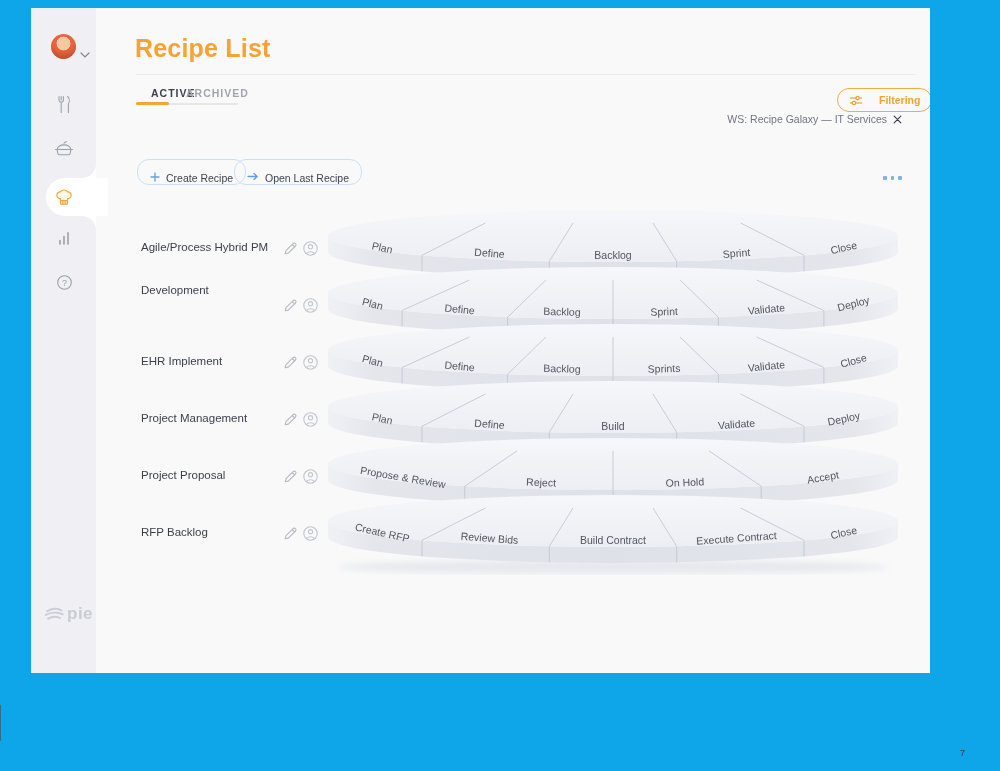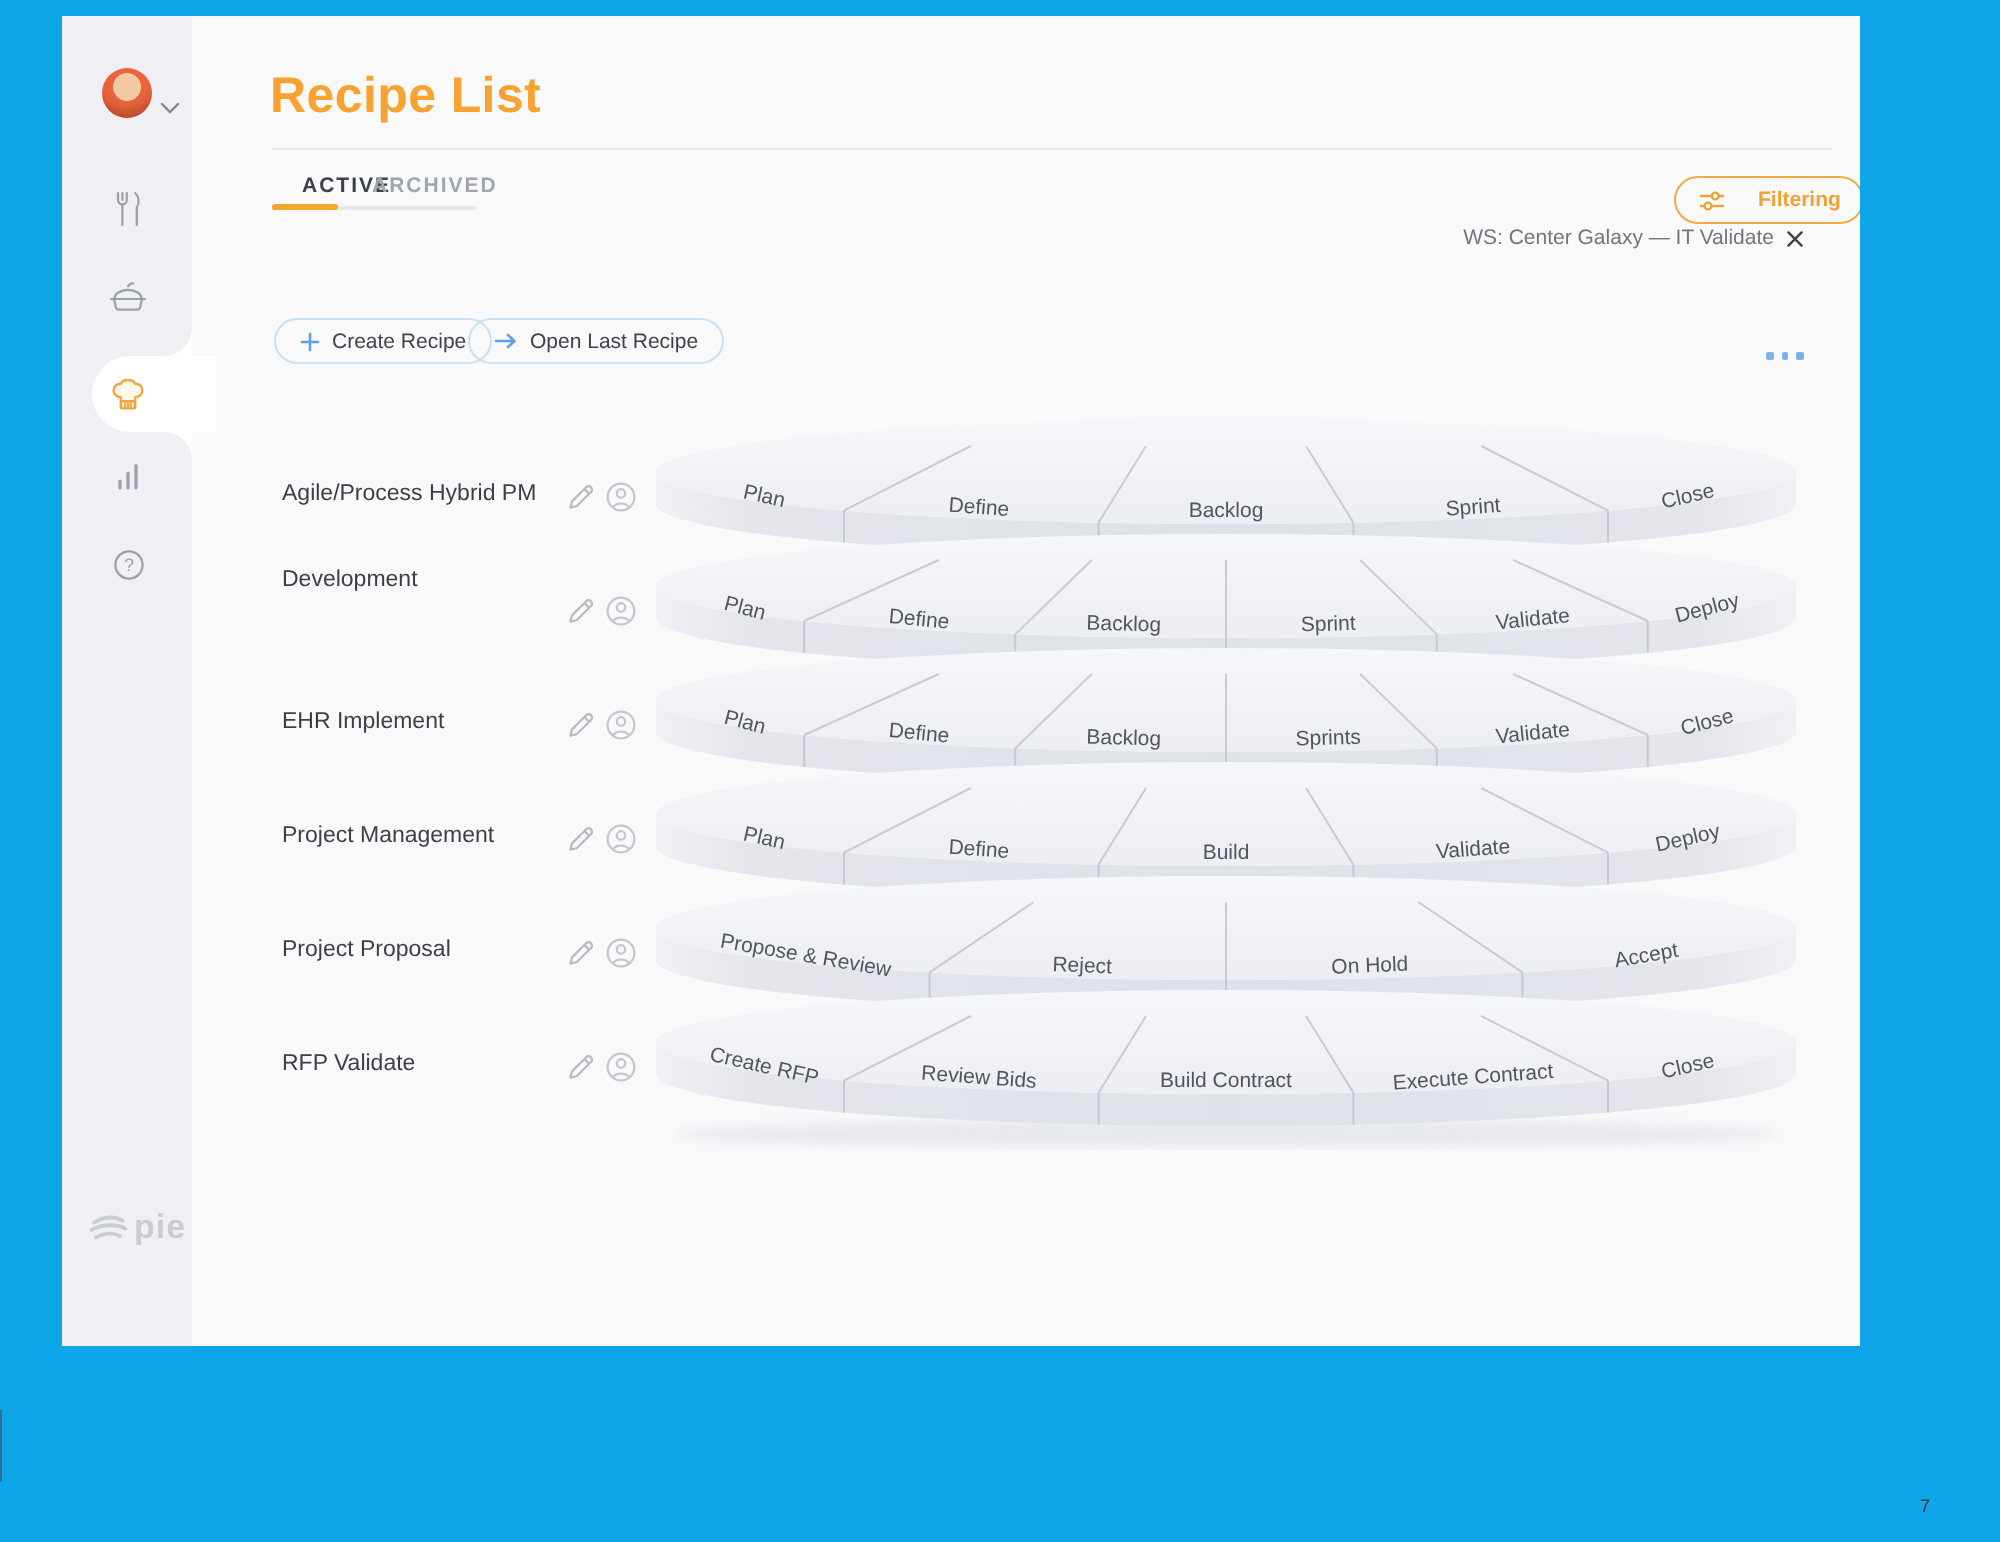--- a/index.html
+++ b/index.html
@@ -27,22 +27,22 @@
   .tab{position:absolute;top:79px;font-size:10.5px;font-weight:700;letter-spacing:1px;color:#A0A5AF;cursor:pointer;}
   .tab.active-tab{color:#3C414C;}
   .tab-underline{position:absolute;left:105px;top:95px;width:102px;height:1.5px;background:#E7E7EA;}
   .tab-underline-active{position:absolute;left:105px;top:94px;width:33px;height:2.5px;background:#F5A62E;border-radius:2px;}
   .filtering-btn{position:absolute;left:806px;top:80px;display:inline-flex;align-items:center;gap:16px;
     padding:5px 11px;border:1.3px solid #F5AB45;border-radius:13px;background:transparent;
     color:#F2A134;font-size:10.5px;font-weight:700;font-family:inherit;cursor:pointer;}
   .ws-chip{position:absolute;right:28px;top:105px;display:flex;align-items:center;gap:6px;
     color:#70757F;font-size:10.5px;}
   .ws-chip .x{cursor:pointer;display:inline-flex;}
-  .pill-btn{position:absolute;top:151px;display:inline-flex;align-items:center;gap:6px;height:23px;
-    padding:2px 12px;border:1.1px solid #C8E0F6;border-radius:12px;background:transparent;
+  .pill-btn{position:absolute;top:151px;display:inline-flex;align-items:flex-start;gap:6px;height:23px;
+    padding:12px 12px;border:1.1px solid #C8E0F6;border-radius:12px;background:transparent;
     color:#3F434E;font-size:10.5px;font-family:inherit;cursor:pointer;white-space:nowrap;}
   .ellipsis{position:absolute;left:852px;top:168px;display:flex;gap:4px;cursor:pointer;}
   .ellipsis i{width:3.5px;height:3.5px;background:#7FB2EB;border-radius:1px;}
   
   .rows{position:absolute;left:0;top:0;width:816px;height:665px;}
   .rname{position:absolute;left:110px;width:150px;font-size:11.5px;color:#3A3F4A;}
   .ricon{position:absolute;width:17px;height:17px;cursor:pointer;}
   .disc{position:absolute;left:295px;cursor:pointer;}
   
   .corner-mark{position:absolute;left:960px;top:748px;color:#3A3A3A;font-size:9px;}
@@ -63,21 +63,21 @@
             <path d="M1 3 H13"></path>
               <circle cx="8.6" cy="3" r="1.7" fill="#FFFFFF"></circle>
             <path d="M1 8 H13"></path>
               <circle cx="5" cy="8" r="1.7" fill="#FFFFFF"></circle>
           </svg>
         </span>
         <span>Filtering</span>
       </button>
 
       <div class="ws-chip">
-        <span>WS: Center Galaxy — IT Validate</span>
+        <span>WS: Recipe Galaxy — IT Services</span>
         <span class="x">
           <svg width="9" height="9" viewBox="0 0 9 9" stroke="#3C414C" stroke-width="1.2" stroke-linecap="round">
             <path d="M1.2 1.2 L7.8 7.8 M7.8 1.2 L1.2 7.8"></path>
           </svg>
         </span>
       </div>
 
       <div class="divider"></div>
 
       <div class="tab active-tab" style="left:120px;">ACTIVE</div>
@@ -332,21 +332,21 @@
               <line x1="138.8" y1="52.2" x2="138.8" y2="68.2" stroke="#C6C9D3" stroke-width="1"></line>
               <line x1="287.0" y1="56.0" x2="287.0" y2="72.0" stroke="#C6C9D3" stroke-width="1"></line>
               <line x1="435.2" y1="52.2" x2="435.2" y2="68.2" stroke="#C6C9D3" stroke-width="1"></line>
               <text x="76.9" y="47.0" transform="rotate(9.7 76.9 43.5)" text-anchor="middle" font-size="10.5" fill="#51555F" font-family="Liberation Sans, sans-serif">Propose &amp; Review</text>
               <text x="215.1" y="52.1" transform="rotate(2.3 215.1 48.6)" text-anchor="middle" font-size="10.5" fill="#51555F" font-family="Liberation Sans, sans-serif">Reject</text>
               <text x="358.9" y="52.1" transform="rotate(-2.3 358.9 48.6)" text-anchor="middle" font-size="10.5" fill="#51555F" font-family="Liberation Sans, sans-serif">On Hold</text>
               <text x="497.1" y="47.0" transform="rotate(-9.7 497.1 43.5)" text-anchor="middle" font-size="10.5" fill="#51555F" font-family="Liberation Sans, sans-serif">Accept</text>
   </svg>
   </div>
           <div class="recipe-row">
-    <span class="rname" style="top:518px">RFP Validate</span>
+    <span class="rname" style="top:518px">RFP Backlog</span>
     <span class="ricon" style="left:252px;top:518px"><svg width="15" height="15" viewBox="0 0 15 15" fill="none" stroke="#B6BAC3" stroke-width="1.1" stroke-linejoin="round">
                 <path d="M2.2 12.8 l.8-3.1 7.1-7.1 a1.6 1.6 0 0 1 2.3 0 l.1.1 a1.6 1.6 0 0 1 0 2.3 L5.3 12.1 Z"></path>
                 <path d="M9.2 3.5 l2.4 2.4"></path>
               </svg></span>
     <span class="ricon" style="left:271px;top:517px"><svg width="17" height="17" viewBox="0 0 17 17" fill="none" stroke="#C3C6CE" stroke-width="1.1">
                 <circle cx="8.5" cy="8.5" r="6.7"></circle>
                 <circle cx="8.5" cy="6.7" r="2.1"></circle>
                 <path d="M4.6 13.3 a5.2 4.6 0 0 1 7.8 0"></path>
               </svg></span>
     <svg class="disc" style="top:483px" width="574" height="84" viewBox="0 0 574 84">

